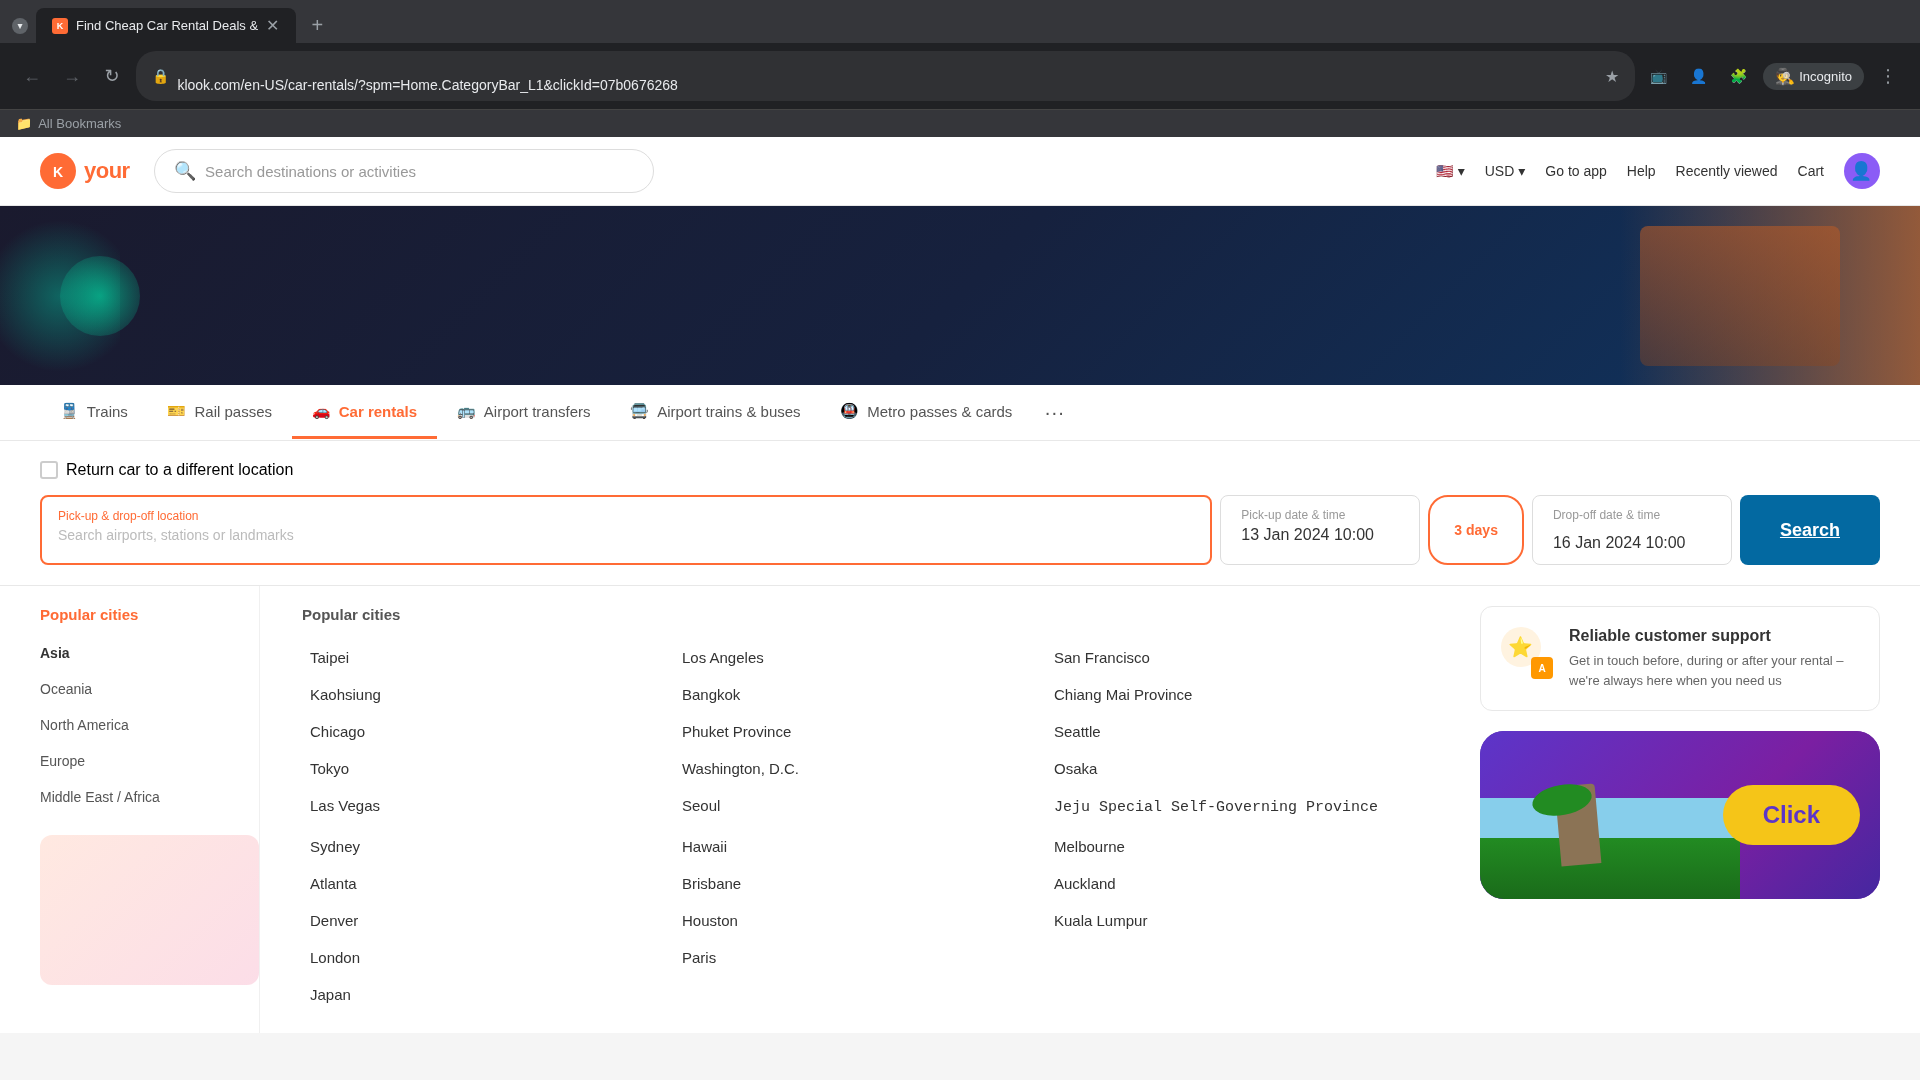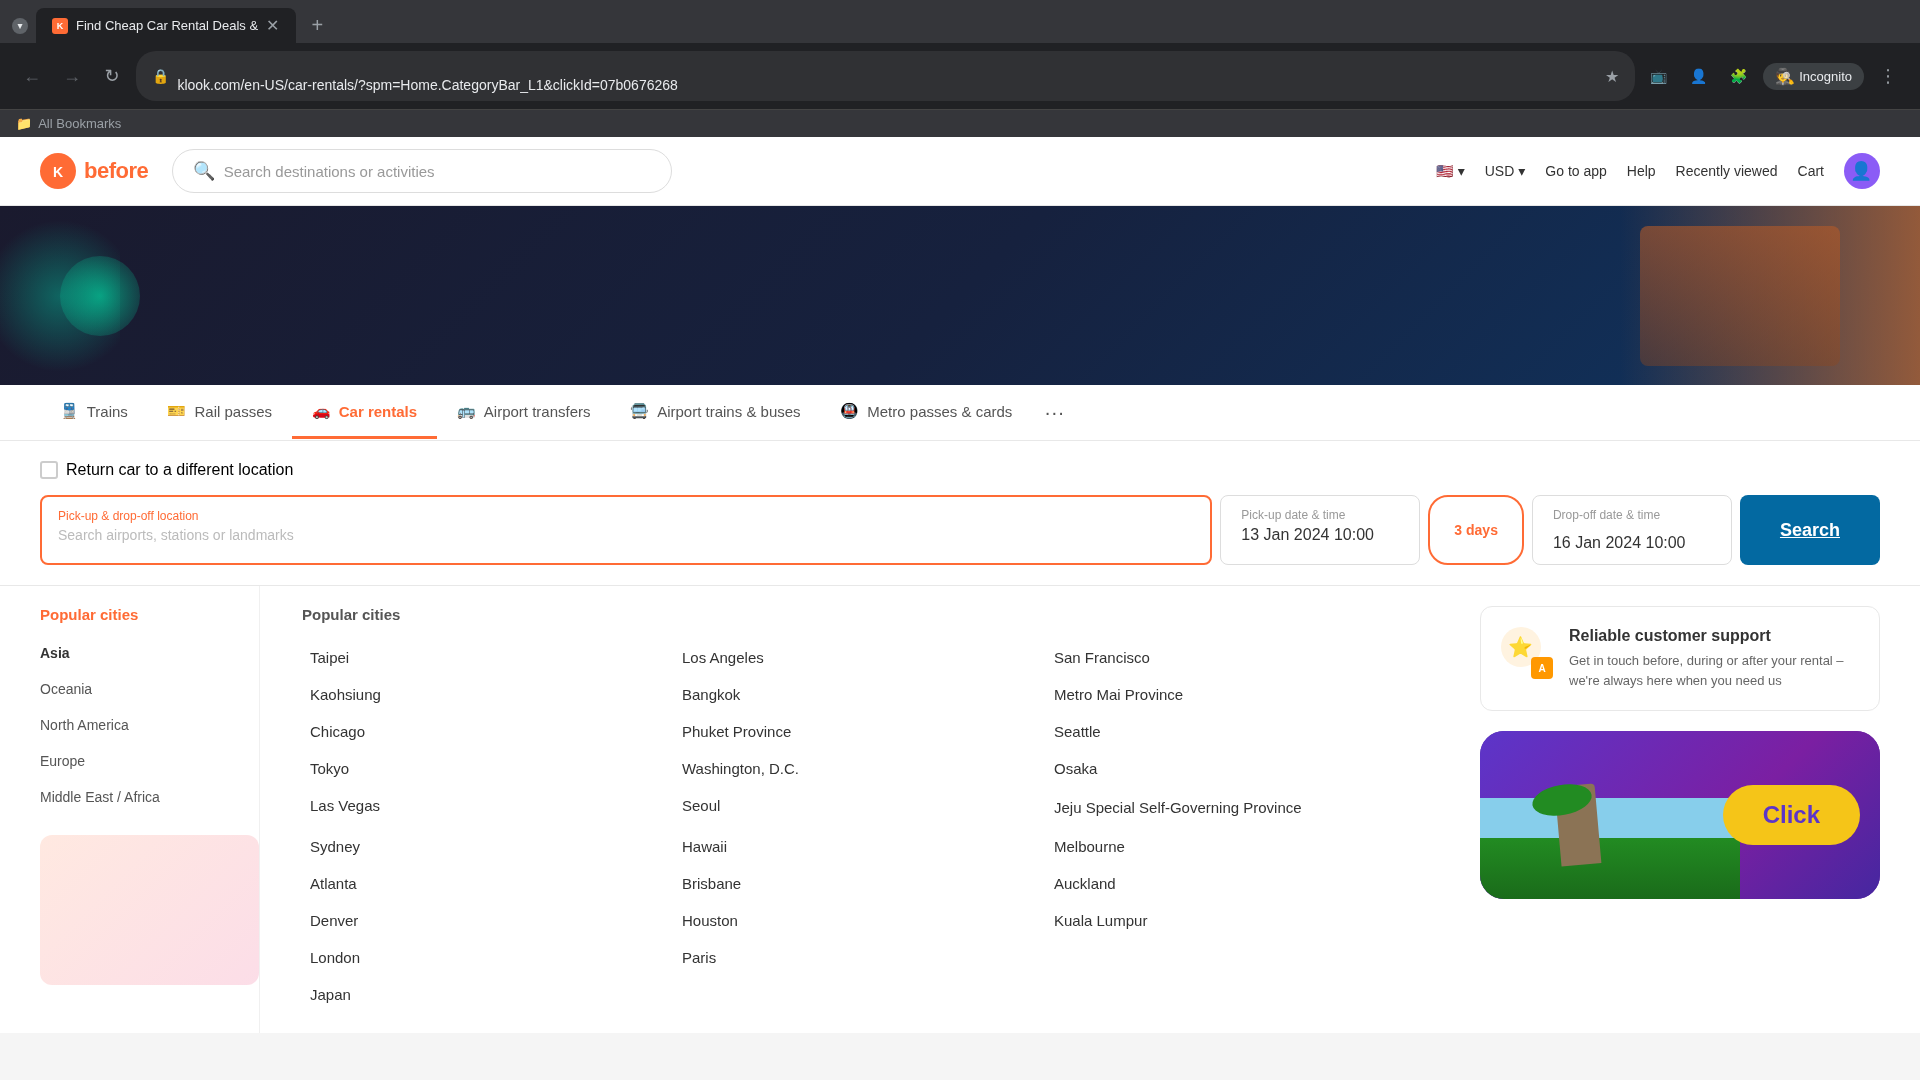--- a/index.html
+++ b/index.html
@@ -135,21 +135,21 @@
 
 <div class="page">
 
   <div class="site-header">
     <div class="logo">
 
       <svg width="36" height="36" viewBox="0 0 36 36">
         <circle cx="18" cy="18" r="18" fill="#ff6b35"></circle>
         <text x="18" y="24" text-anchor="middle" fill="white" font-size="14" font-weight="bold">K</text>
       </svg>
-      <span style="font-size:22px;font-weight:800;color:#ff6b35;letter-spacing:-0.5px;">before</span>
+      <span style="font-size:22px;font-weight:800;color:#ff6b35;letter-spacing:-0.5px;">your</span>
     </div>
 
     <div class="search-bar">
       <span style="color:#999;font-size:18px;">🔍</span>
       <span style="color:#999;font-size:15px;">Search destinations or activities</span>
     </div>
 
     <div class="header-actions">
       <div class="flag-btn">
         <span>🇺🇸</span>
@@ -257,30 +257,30 @@
     </div>
 
     <div class="cities-panel">
       <div style="font-size:15px;font-weight:600;color:#555;margin-bottom:16px;">Popular cities</div>
       <div class="cities-grid">
         <div class="city-item">Taipei</div>
         <div class="city-item">Los Angeles</div>
         <div class="city-item">San Francisco</div>
         <div class="city-item">Kaohsiung</div>
         <div class="city-item">Bangkok</div>
-        <div class="city-item">Metro Mai Province</div>
+        <div class="city-item">Chiang Mai Province</div>
         <div class="city-item">Chicago</div>
         <div class="city-item">Phuket Province</div>
         <div class="city-item">Seattle</div>
         <div class="city-item">Tokyo</div>
         <div class="city-item">Washington, D.C.</div>
         <div class="city-item">Osaka</div>
         <div class="city-item">Las Vegas</div>
         <div class="city-item">Seoul</div>
-        <div class="city-item" style="line-height:1.4;">Jeju Special Self-Governing Province</div>
+        <div class="city-item" style="line-height:1.4;font-family:Liberation Mono, monospace;">Jeju Special Self-Governing Province</div>
         <div class="city-item">Sydney</div>
         <div class="city-item">Hawaii</div>
         <div class="city-item">Melbourne</div>
         <div class="city-item">Atlanta</div>
         <div class="city-item">Brisbane</div>
         <div class="city-item">Auckland</div>
         <div class="city-item">Denver</div>
         <div class="city-item">Houston</div>
         <div class="city-item">Kuala Lumpur</div>
         <div class="city-item">London</div>

